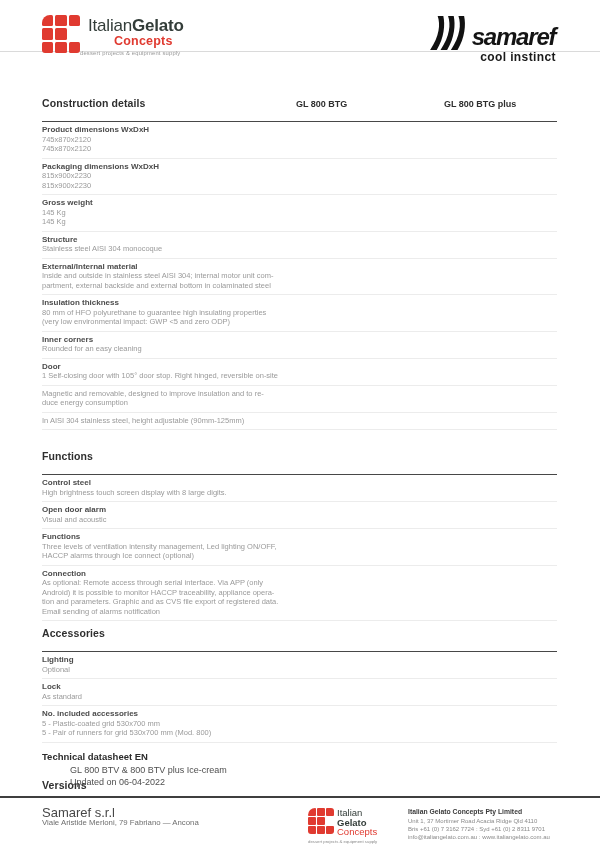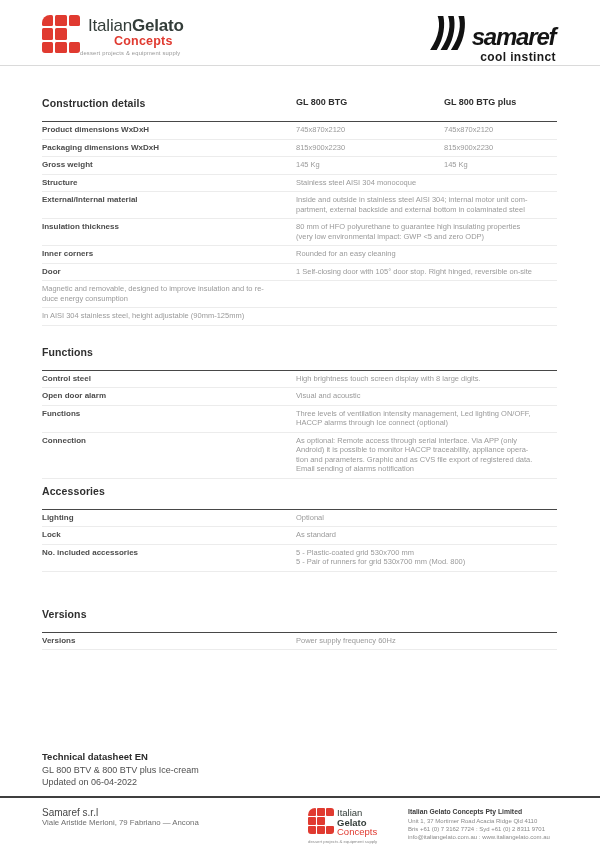--- a/index.html
+++ b/index.html
@@ -1,21 +1,21 @@
 <!DOCTYPE html>
 <html style="--red: #e03a30;"><head>
 <meta charset="utf-8">
 <style>
   :root{ --red:#e03a30; --dark:#3c3c3b; --gray:#9a9a9a; }
   *{ margin:0; padding:0; box-sizing:border-box; }
   html,body{ width:600px; height:849px; }
   body{ font-family:"Liberation Sans", sans-serif; background:#fff; position:relative; overflow:hidden; }
 
   
-  .header{ position:absolute; top:0; left:0; right:0; height:66px; border-bottom:1px solid #dadada; background:#fff; }
+  .header{ position:absolute; top:0; left:0; right:0; height:52px; border-bottom:1px solid #dadada; background:#fff; }
   .brand-left{ position:absolute; left:42px; top:15px; display:flex; }
   .tile-icon{ display:grid; grid-template-columns:repeat(3,1fr); grid-template-rows:repeat(3,1fr); gap:2px; width:38px; height:38px; flex:none; }
   .tile-icon i{ background:var(--red); border-radius:1.5px; }
   .tile-icon .t1{ border-top-left-radius:8px; }
   .tile-icon .t3{ border-top-right-radius:3px; }
   .tile-icon .t6{ background:transparent; }
   .tile-icon .t7{ border-bottom-left-radius:3px; }
   .tile-icon .t9{ border-bottom-right-radius:3px; }
   .bl-text{ margin-left:0; padding-top:2px; }
   .bl-name{ font-size:17px; color:#333d39; letter-spacing:-0.2px; margin-left:8px; line-height:18px; }
@@ -29,41 +29,41 @@
   .sam-name{ font-size:24px; font-weight:bold; font-style:italic; letter-spacing:-1.2px; color:#141414; line-height:26px; }
   .sam-reg{ font-size:6px; vertical-align:14px; letter-spacing:0; }
   .sam-tag{ font-size:12px; font-weight:bold; color:#1a1a1a; letter-spacing:0.4px; margin-top:0px; padding-right:1px; }
 
   
   #sections{ position:absolute; top:66px; left:42px; right:43px; }
   .sec-construction{ margin-top:31px; }
   .sec-functions{ margin-top:20px; }
   .sec-accessories{ margin-top:6px; }
   .sec-versions{ margin-top:36px; }
-  .sec-head{ display:flex; align-items:flex-start; padding-bottom:12px; border-bottom:1px solid #474747; }
+  .sec-head{ display:flex; align-items:flex-end; padding-bottom:12px; border-bottom:1px solid #474747; }
   .sec-title{ width:254px; flex:none; font-size:10.5px; font-weight:bold; color:#2f2f2f; letter-spacing:0.1px; }
   .sec-col{ font-size:9px; font-weight:bold; color:#2f2f2f; }
   .sec-col1{ width:148px; flex:none; }
   .sec-col2{ flex:1; }
-  .row{ display:flex; align-items:flex-start; border-bottom:1px solid #ececec; padding:3px 0 4px; }
+  .row{ display:flex; align-items:flex-start; border-bottom:1px solid #ececec; padding:3px 0 4px;flex-direction:column; }
   .row-label{ width:254px; flex:none; font-size:8px; font-weight:bold; color:#4c4c4c; line-height:9.5px; }
   .row-val{ font-size:7.5px; color:var(--gray); line-height:9.5px; white-space:pre-line; }
   .v1{ width:148px; flex:none; }
   .v2{ flex:1; }
   .vspan{ flex:1; }
 
   
   .datasheet{ position:absolute; left:42px; top:751px; }
   .ds-title{ font-size:9.5px; font-weight:bold; color:#2b2b2b; line-height:12.5px; }
-  .ds-line{ font-size:9px; color:#4f4f4f; line-height:12.5px; }
+  .ds-line{ font-size:9px; color:#4f4f4f; line-height:12.5px;margin-left:28px; }
 
   
   .footer{ position:absolute; left:0; right:0; top:796px; bottom:0; border-top:2px solid #3f3f3f; background:#fff; }
   .footer-inner{ display:flex; align-items:flex-start; padding:10px 42px 0 42px; }
-  .f-company{ font-size:10px; color:#474747; line-height:10px; }
+  .f-company{ font-size:13px; color:#474747; line-height:10px; }
   .f-address{ font-size:7.8px; color:#6e6e6e; line-height:10px; }
   .f-right-group{ margin-left:auto; display:flex; gap:10px; align-items:flex-start; }
   .f-logo-wrap{ width:90px; }
   .f-logo{ display:flex; gap:3px; }
   .tile-sm{ width:26px; height:26px; gap:1.5px; }
   .tile-sm i{ border-radius:1px; }
   .fl-text{ padding-top:0; }
   .fl1{ font-size:9.5px; color:#333d39; line-height:9.5px; }
   .fl2{ font-size:9.5px; font-weight:bold; color:#333d39; line-height:9.5px; }
   .fl3{ font-size:9.5px; color:var(--red); line-height:10px; }

